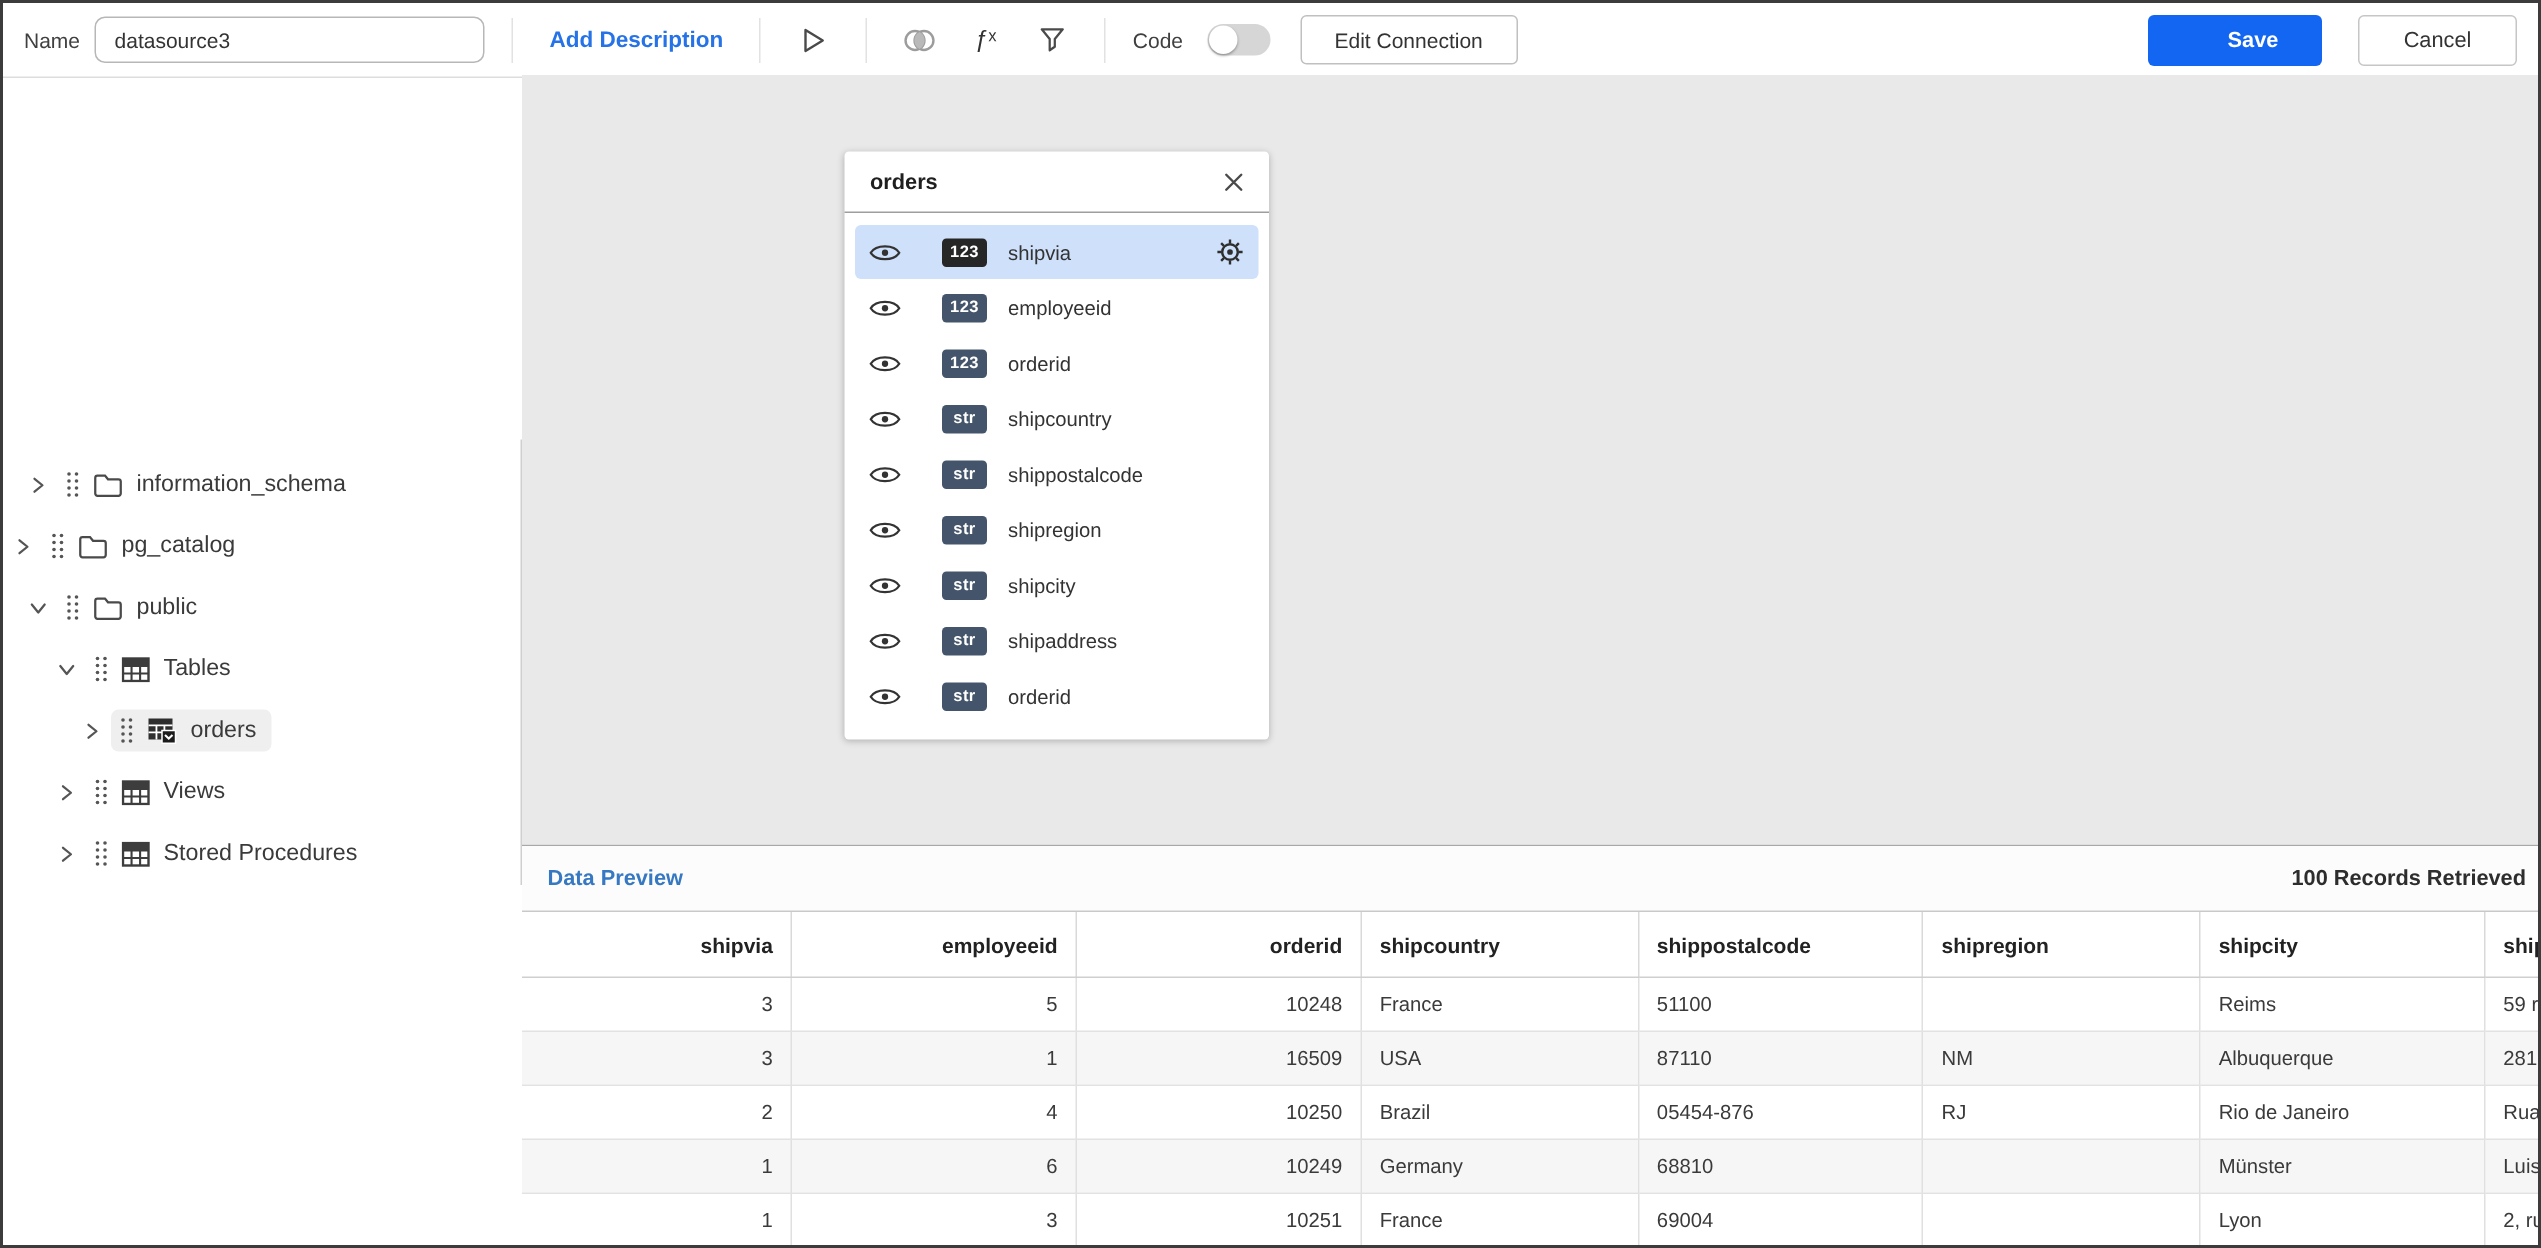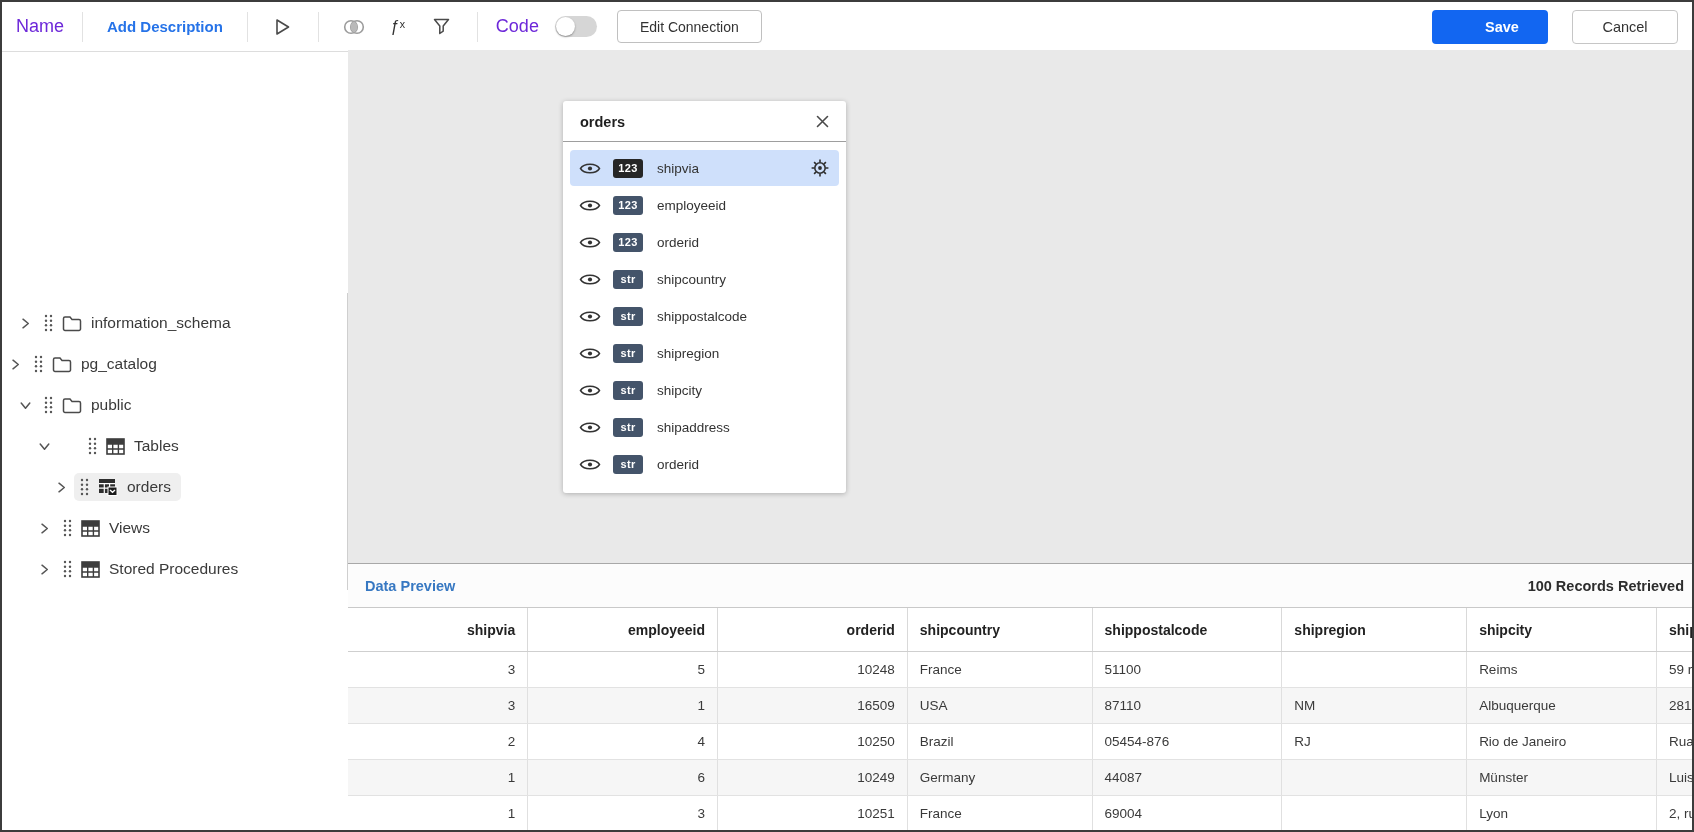--- a/index.html
+++ b/index.html
@@ -7,21 +7,21 @@
   body { font-family:"Liberation Sans", sans-serif; }
   .window {
     width:1694px; height:832px; border:2px solid #3c3c3c; background:#fff;
     position:relative; overflow:hidden; display:flex; flex-direction:column;
   }
   
   .toolbar {
     height:50px; flex:0 0 50px; background:#fff; border-bottom:1px solid #ddd;
     display:flex; align-items:center; padding:0 14px; gap:10px; white-space:nowrap;
   }
-  .tb-label { font-size:18px; color:#6d28d9; }
+  .tb-label { font-size:14px; color:#404040; }
   .name-input {
     width:260px; height:31px; border:1px solid #b7b7b7; border-radius:7px;
     padding:0 12px; font-size:14px; color:#333; font-family:inherit; outline:none;
   }
   .tb-divider { width:1px; height:30px; background:#e2e2e2; margin:0 8px; flex:0 0 1px; }
   .link-btn { font-size:15px; font-weight:600; color:var(--link,#2673e8); cursor:pointer; padding:0 6px; }
   .icon-btn { display:inline-flex; align-items:center; justify-content:center;
     width:34px; height:34px; cursor:pointer; }
   .fx-glyph { font-size:16px; color:#333; font-style:normal; letter-spacing:0; }
   .toggle { width:42px; height:21px; border-radius:11px; background:#d6d6d6; position:relative; cursor:pointer; margin-left:6px; }
@@ -63,21 +63,21 @@
   .card-title { font-size:14.5px; font-weight:700; color:#1f1f1f; }
   .card-close { cursor:pointer; display:inline-flex; padding:2px; }
   .card-sep { border-bottom:1px solid #9e9e9e; }
   .card-rows { padding-top:7px; }
   .col-row { display:flex; align-items:center; height:36px; margin:1px 7px; padding:0 9px; border-radius:4px; cursor:pointer; }
   .col-row.selected { background:var(--row-selected,#cfe0fb); }
   .eye { display:inline-flex; flex:0 0 auto; }
   .type-badge {
     min-width:30px; height:19px; border-radius:3px; background:var(--badge,#44546a); color:#fff;
     font-size:11px; font-weight:700; display:inline-flex; align-items:center; justify-content:center;
-    margin-left:12px; padding:0 4px; letter-spacing:.3px;
+    margin-left:27px; padding:0 4px; letter-spacing:.3px;
   }
   .col-row.selected .type-badge { background:var(--badge-selected,#262626); }
   .col-name { font-size:13.5px; color:#333; margin-left:14px; }
   .gear { margin-left:auto; display:none; cursor:pointer; }
   .col-row.selected .gear { display:inline-flex; }
   
   .preview { flex:1; min-height:0; overflow:hidden; border-top:1px solid #a8a8a8; display:flex; flex-direction:column; }
   .preview-bar { height:44px; flex:0 0 44px; background:#fcfcfc; display:flex; align-items:center;
     justify-content:space-between; padding:0 8px 0 17px; border-bottom:1px solid #c9c9c9; }
   .preview-title { font-size:14.5px; font-weight:700; color:var(--preview-blue,#3778c2); }
@@ -97,20 +97,21 @@
   .al-r { text-align:right; }
   .al-l { text-align:left; }
 </style>
 </head>
 <body>
 
 <div class="window">
 
   <div class="toolbar">
     <span class="tb-label">Name</span>
+    <input class="name-input" type="text" value="datasource3" style="">
     <span class="tb-divider"></span>
     <span class="link-btn">Add Description</span>
     <span class="tb-divider"></span>
     <span class="icon-btn">
       <svg width="17" height="18" viewBox="0 0 17 18">
         <path d="M3 2 L14.5 9 L3 16 Z" fill="none" stroke="#4a4a4a" stroke-width="1.6" stroke-linejoin="round"></path>
       </svg>
     </span>
     <span class="tb-divider"></span>
     <span class="icon-btn">
@@ -229,21 +230,21 @@
       <span class="ticon icon-folder">
         <svg width="20" height="17" viewBox="0 0 20 17">
           <path d="M1.5 3.5 a1.5 1.5 0 0 1 1.5 -1.5 h5 l2 2.5 h7 a1.5 1.5 0 0 1 1.5 1.5 v8 a1.5 1.5 0 0 1 -1.5 1.5 h-14 a1.5 1.5 0 0 1 -1.5 -1.5 Z" fill="none" stroke="#4a4a4a" stroke-width="1.5"></path>
         </svg>
       </span>
 
       <span class="tlabel">public</span>
     </span>
   </div>
 
-  <div class="tree-item" style="padding-left: 29px; gap: 25px;">
+  <div class="tree-item" style="padding-left: 29px;">
     <span class="chev open">
       <svg width="11" height="11" viewBox="0 0 11 11">
         <path d="M3 1.2 L8.3 5.5 L3 9.8" fill="none" stroke="#555" stroke-width="1.5" stroke-linecap="round" stroke-linejoin="round"></path>
       </svg>
     </span>
     <span class="row-inner">
       <span class="dots">
         <svg width="9" height="18" viewBox="0 0 9 18">
           <g fill="#555">
             <circle cx="2" cy="2" r="1.2"></circle>
@@ -554,21 +555,21 @@
                   <td class="al-l">05454-876</td>
                   <td class="al-l">RJ</td>
                   <td class="al-l">Rio de Janeiro</td>
                   <td class="al-l">Rua d</td>
                 </tr>
                 <tr class="alt">
                   <td class="al-r">1</td>
                   <td class="al-r">6</td>
                   <td class="al-r">10249</td>
                   <td class="al-l">Germany</td>
-                  <td class="al-l">44087</td>
+                  <td class="al-l">68810</td>
                   <td class="al-l"></td>
                   <td class="al-l">Münster</td>
                   <td class="al-l">Luise</td>
                 </tr>
                 <tr>
                   <td class="al-r">1</td>
                   <td class="al-r">3</td>
                   <td class="al-r">10251</td>
                   <td class="al-l">France</td>
                   <td class="al-l">69004</td>

